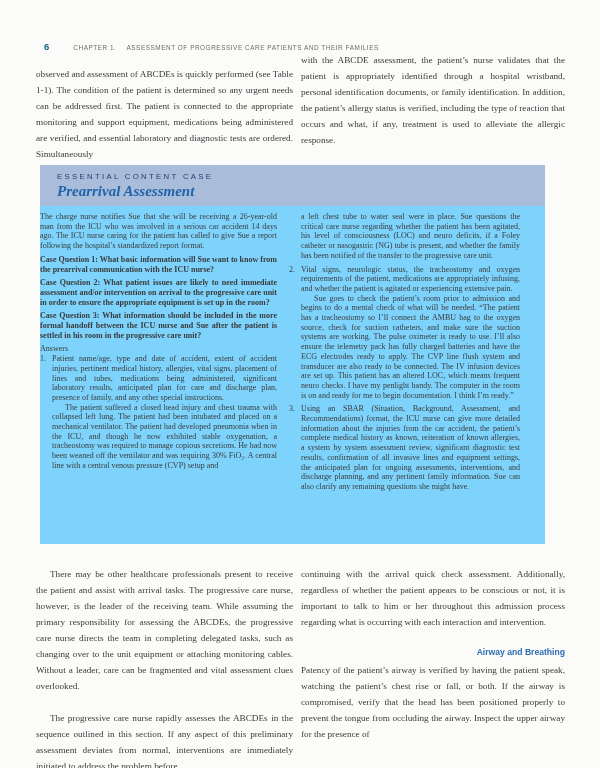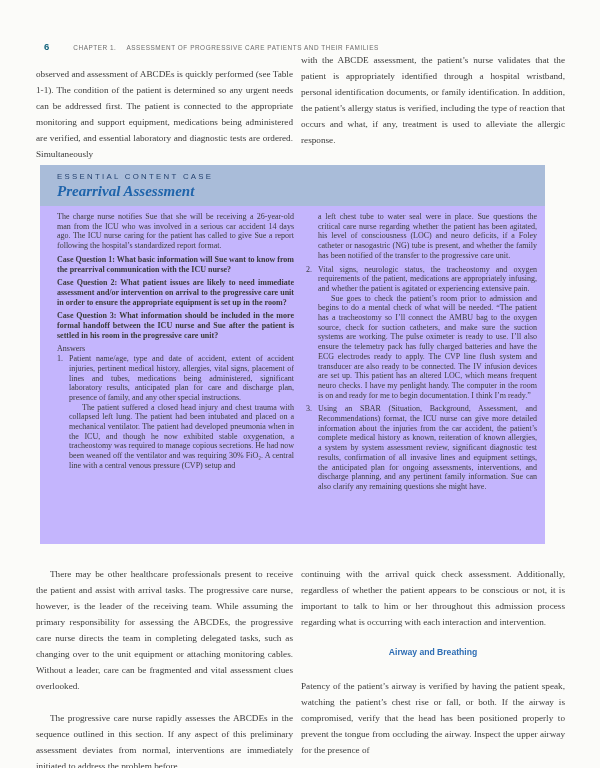--- a/index.html
+++ b/index.html
@@ -18,38 +18,38 @@
   .bodycol { position:absolute; font-size:9.2px; line-height:16px; text-align:justify; }
   .bodycol p { text-align:justify; }
   .bodycol p.indent { text-indent:14px; }
   .bodycol p + p { margin-top:16px; }
   .intro-left  { left:36px;  top:66px; width:257px; }
   .intro-right { left:301px; top:52px; width:264px; }
   .below-left  { left:36px;  top:566px; width:257px; }
   .below-right { left:301px; top:566px; width:264px; }
   .below-right .sec-heading {
     font-family:"Liberation Sans", sans-serif; font-size:8.6px; font-weight:bold;
-    color:#2e6db4; margin:14px 0 18px 0; text-align:center;
+    color:#2e6db4; margin:14px 0 2px 0; text-align:right;
   }
   
   .case-box {
     position:absolute; left:40px; top:165px; width:505px; height:379px;
-    background:#c4b5fd; overflow:hidden;
+    background:#7dd3fc; overflow:hidden;
   }
   .case-band { background:#a9bcd9; height:41px; padding:7px 0 0 17px; }
   .eyebrow {
     font-family:"Liberation Sans", sans-serif; font-size:7.8px; letter-spacing:2.3px;
     color:#24416e;
   }
   .case-title {
     font-family:"Liberation Serif", serif; font-style:italic; font-weight:bold;
     font-size:15px; color:#1f64ab; margin-top:2px; line-height:16px;
   }
   .case-body {
-    display:flex; padding:6px 8px 0 17px; gap:12px;
+    display:flex; padding:6px 8px 0 0; gap:12px;
     font-size:8px; line-height:9.7px; text-align:justify;
   }
   .box-col-a { width:237px; }
   .box-col-b { width:231px; }
   .case-body p { text-align:justify; }
   .case-body .blk { margin-top:4px; }
   .case-body .q { font-weight:bold; }
   .case-body .answers-label { font-weight:normal; }
   .ans-item { position:relative; padding-left:12px; }
   .ans-num { position:absolute; left:0; top:0; }

